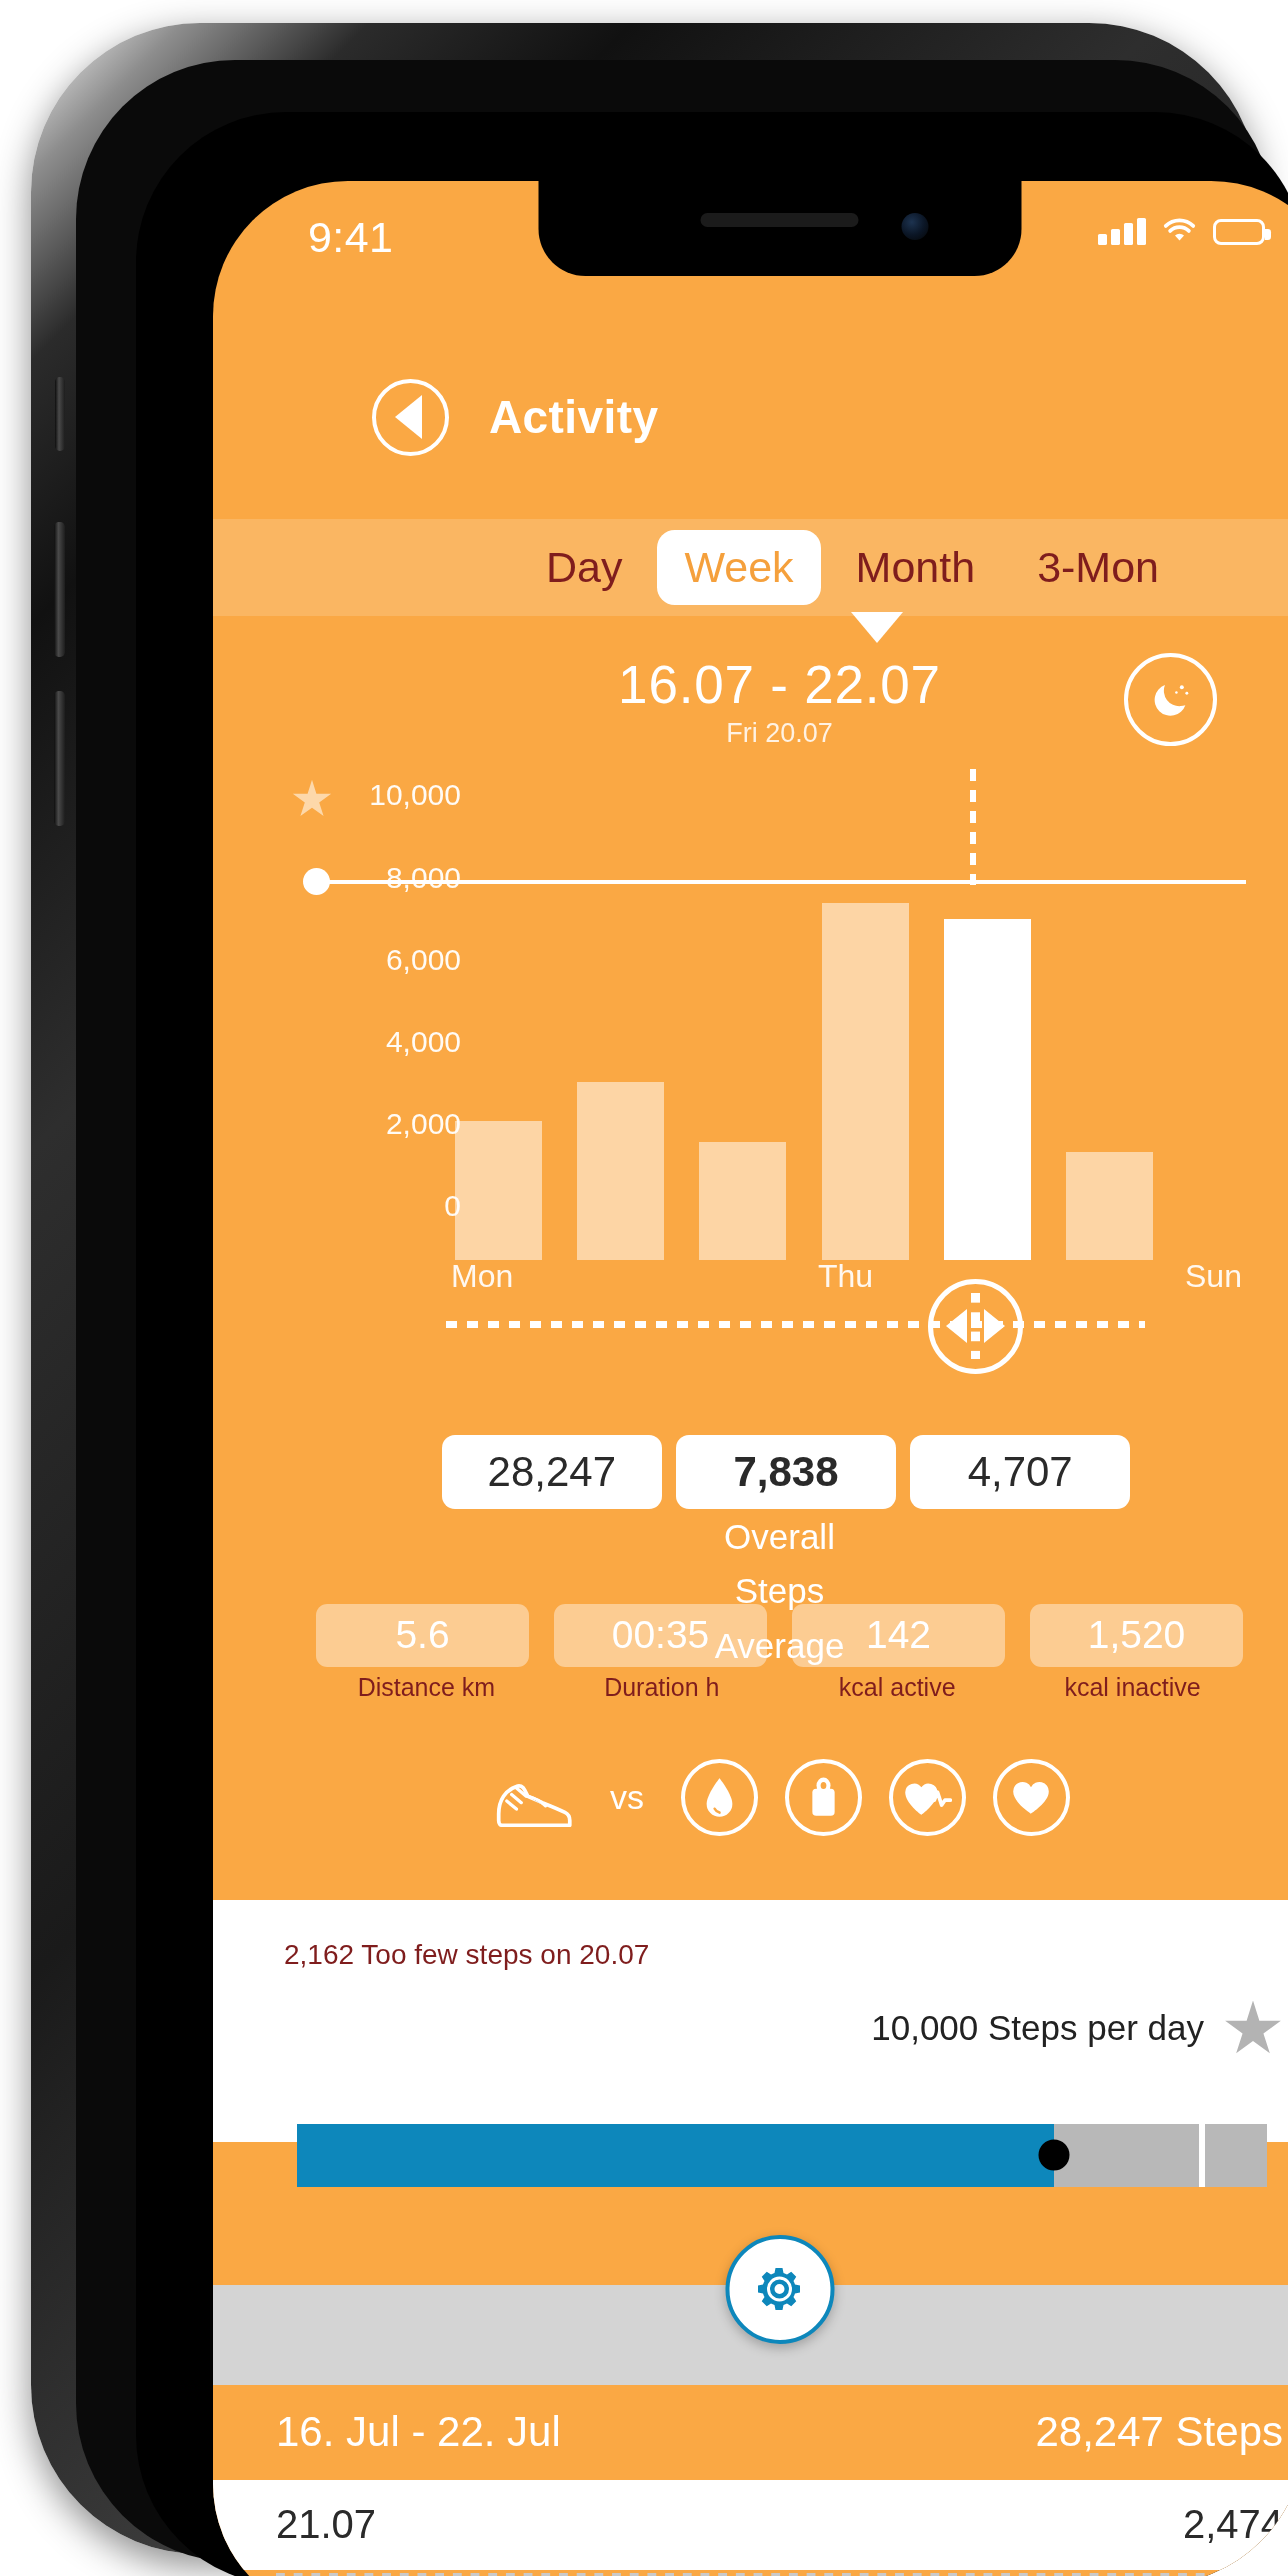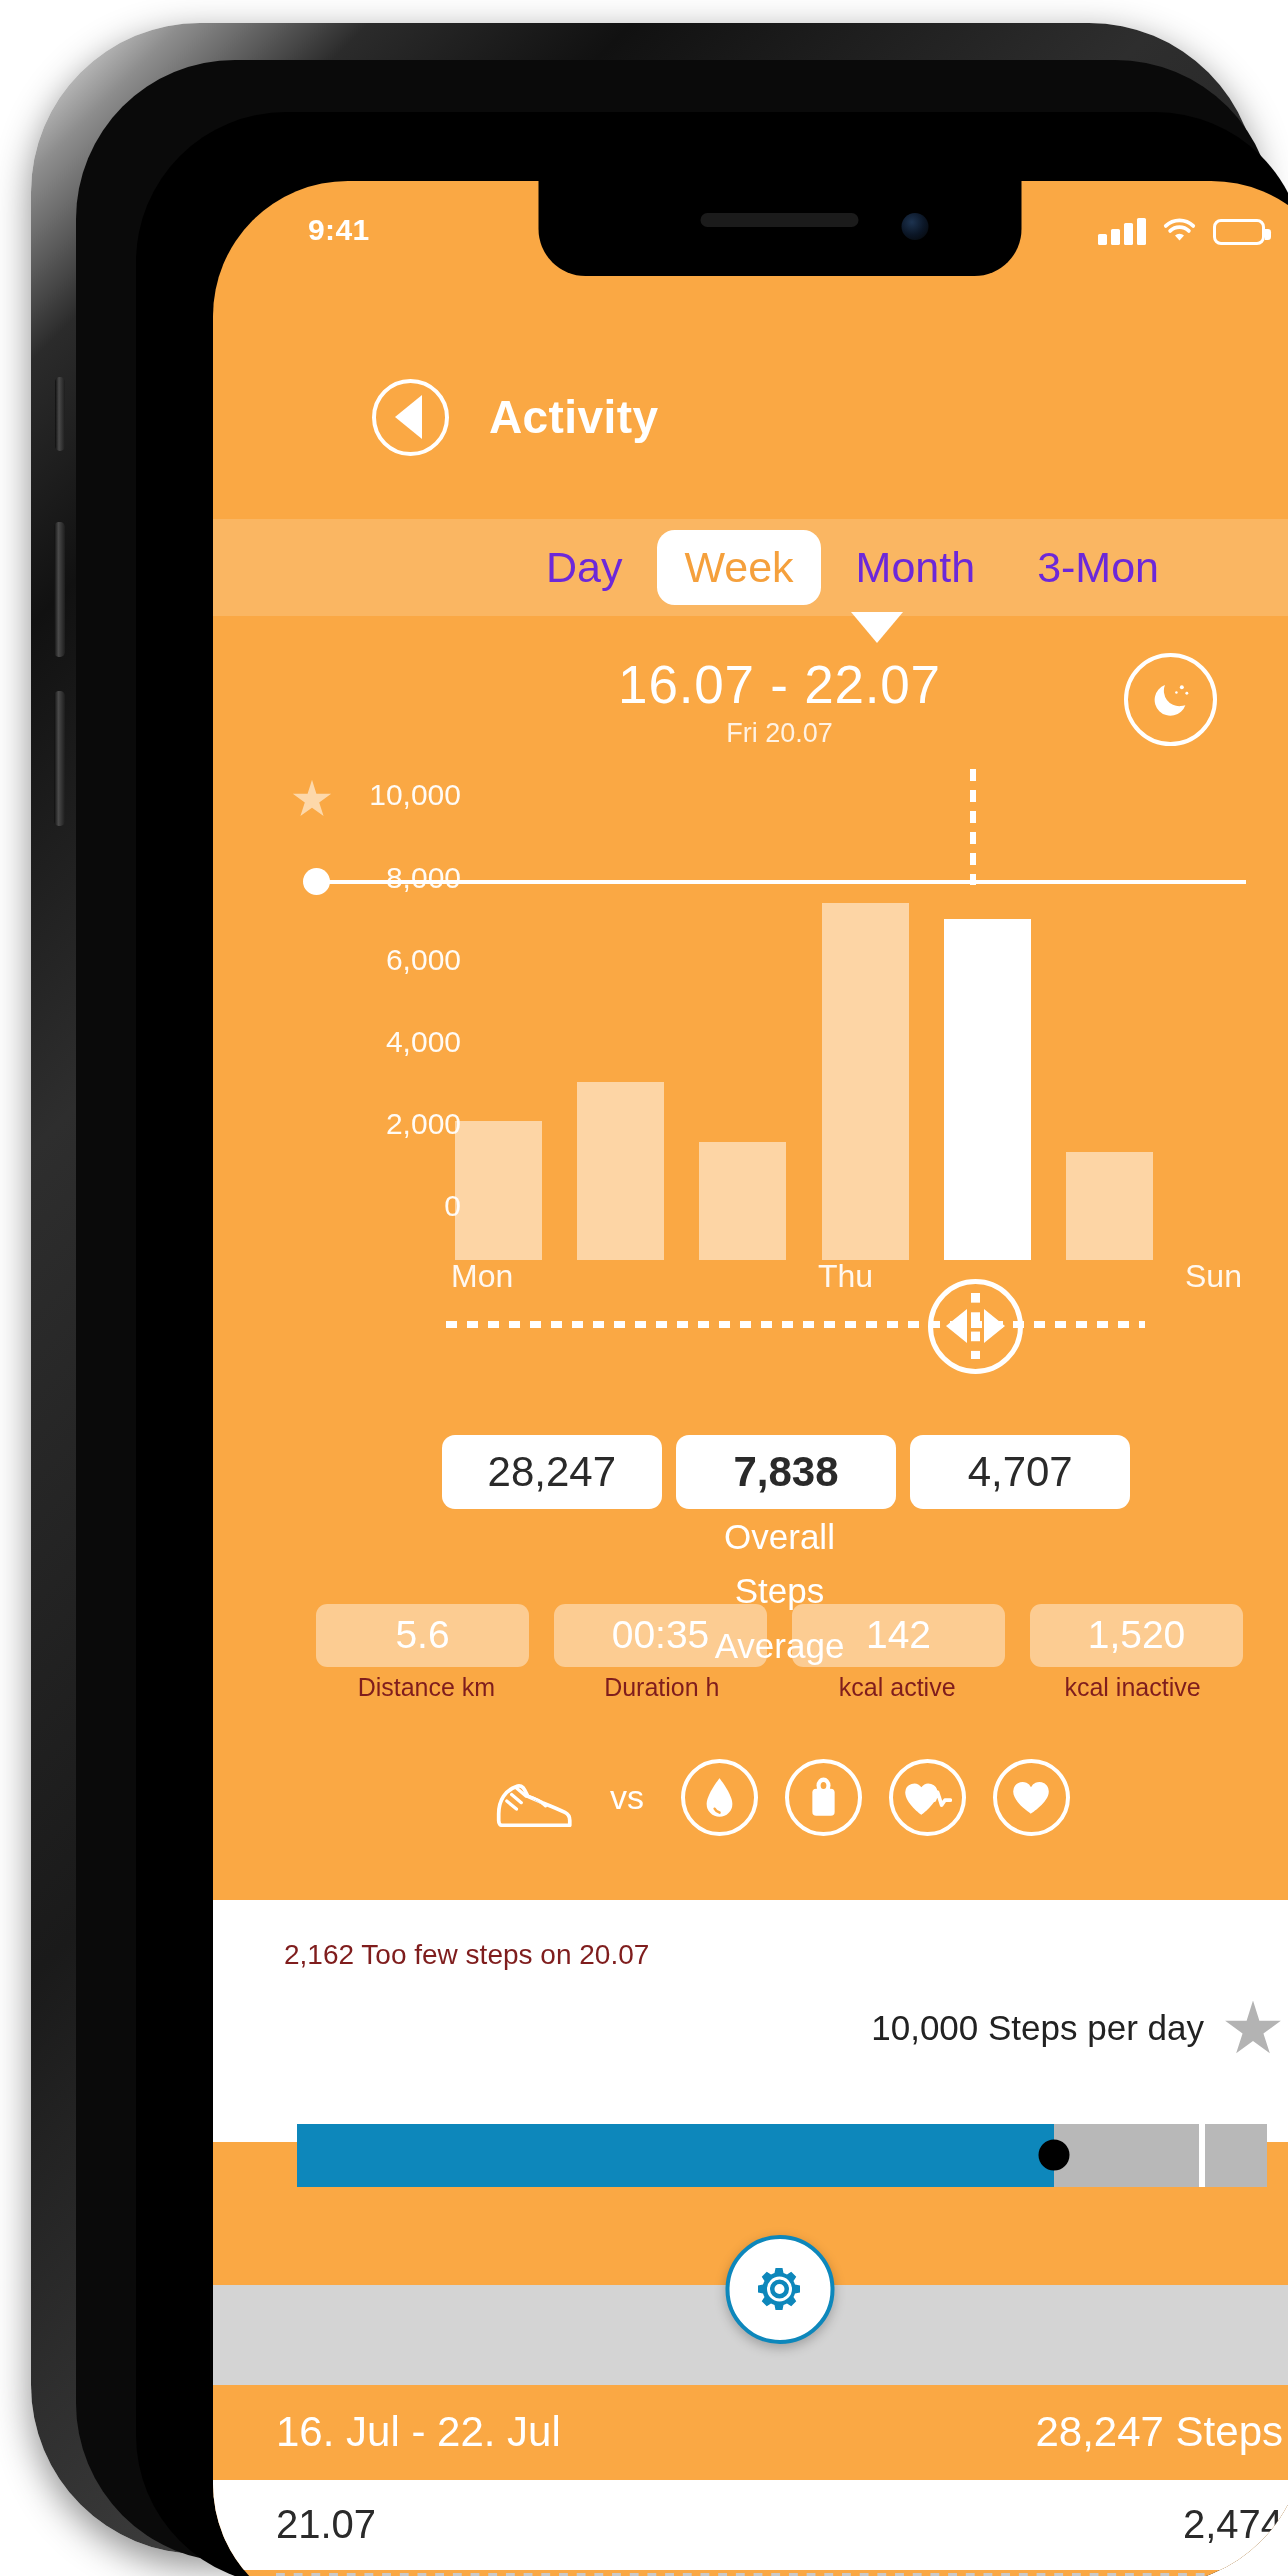--- a/index.html
+++ b/index.html
@@ -78,21 +78,21 @@
     background: radial-gradient(circle at 38% 34%, #1d3350 0%, #0b1626 52%, #050505 100%);
   }
 
   
   .statusbar {
     position: absolute; top: 0; left: 0; width: 100%; height: 95px;
     z-index: 30;
   }
   .status-time {
     position: absolute; left: 95px; top: 32px;
-    font-size: 30px; font-weight: 700; color: #fff; letter-spacing: 0.4px;
+    font-size: 43px; font-weight: 400; color: #fff; letter-spacing: 0.4px;
   }
   .status-icons {
     position: absolute; right: 81px; top: 37px;
     display: flex; align-items: flex-end; gap: 16px;
   }
   .signal { display: flex; align-items: flex-end; gap: 4px; height: 27px; }
   .signal i { display:block; width: 8.9px; background: #fff; border-radius: 1.6px; }
   .signal i:nth-child(1){ height: 10.5px; }
   .signal i:nth-child(2){ height: 16px; }
   .signal i:nth-child(3){ height: 22px; }
@@ -127,21 +127,21 @@
   .page-title { font-size: 46px; font-weight: 700; color: #fff; letter-spacing: 0.4px; }
 
   
   .tabs {
     position: absolute; top: 338px; left: 0; width: 100%; height: 97px;
     background: rgba(255,255,255,0.16);
     display: flex; align-items: center; justify-content: flex-start;
     padding-left: 306px; gap: 8px;
   }
   .tab {
-    font-size: 43px; color: #6d28d9; font-weight: 400;
+    font-size: 43px; color: #7f1d1d; font-weight: 400;
     padding: 13px 27px; border-radius: 17.7px; white-space: nowrap; cursor: pointer;
   }
   .tab.active { background: #fff; color: #F5A03C; }
   .tab-caret {
     position: absolute; top: 431px; left: 638px;
     width: 0; height: 0;
     border-left: 26px solid transparent;
     border-right: 26px solid transparent;
     border-top: 31px solid #fff;
     z-index: 5;

